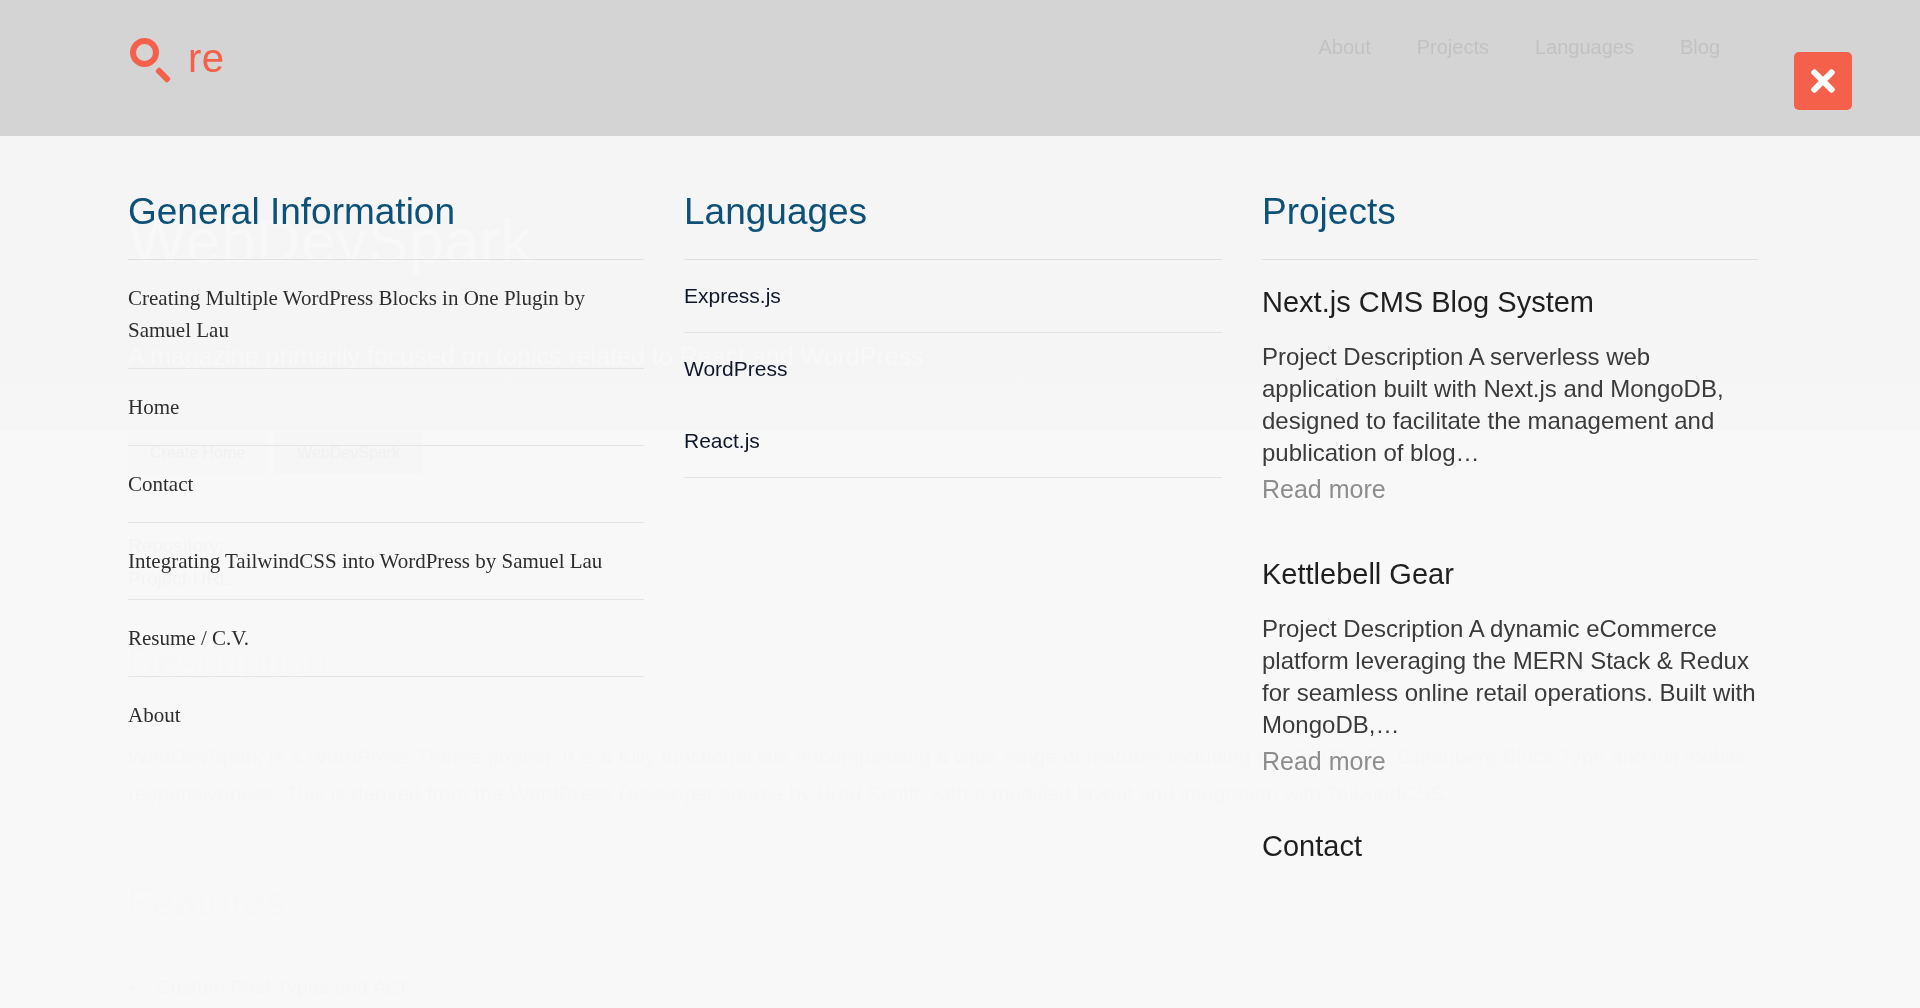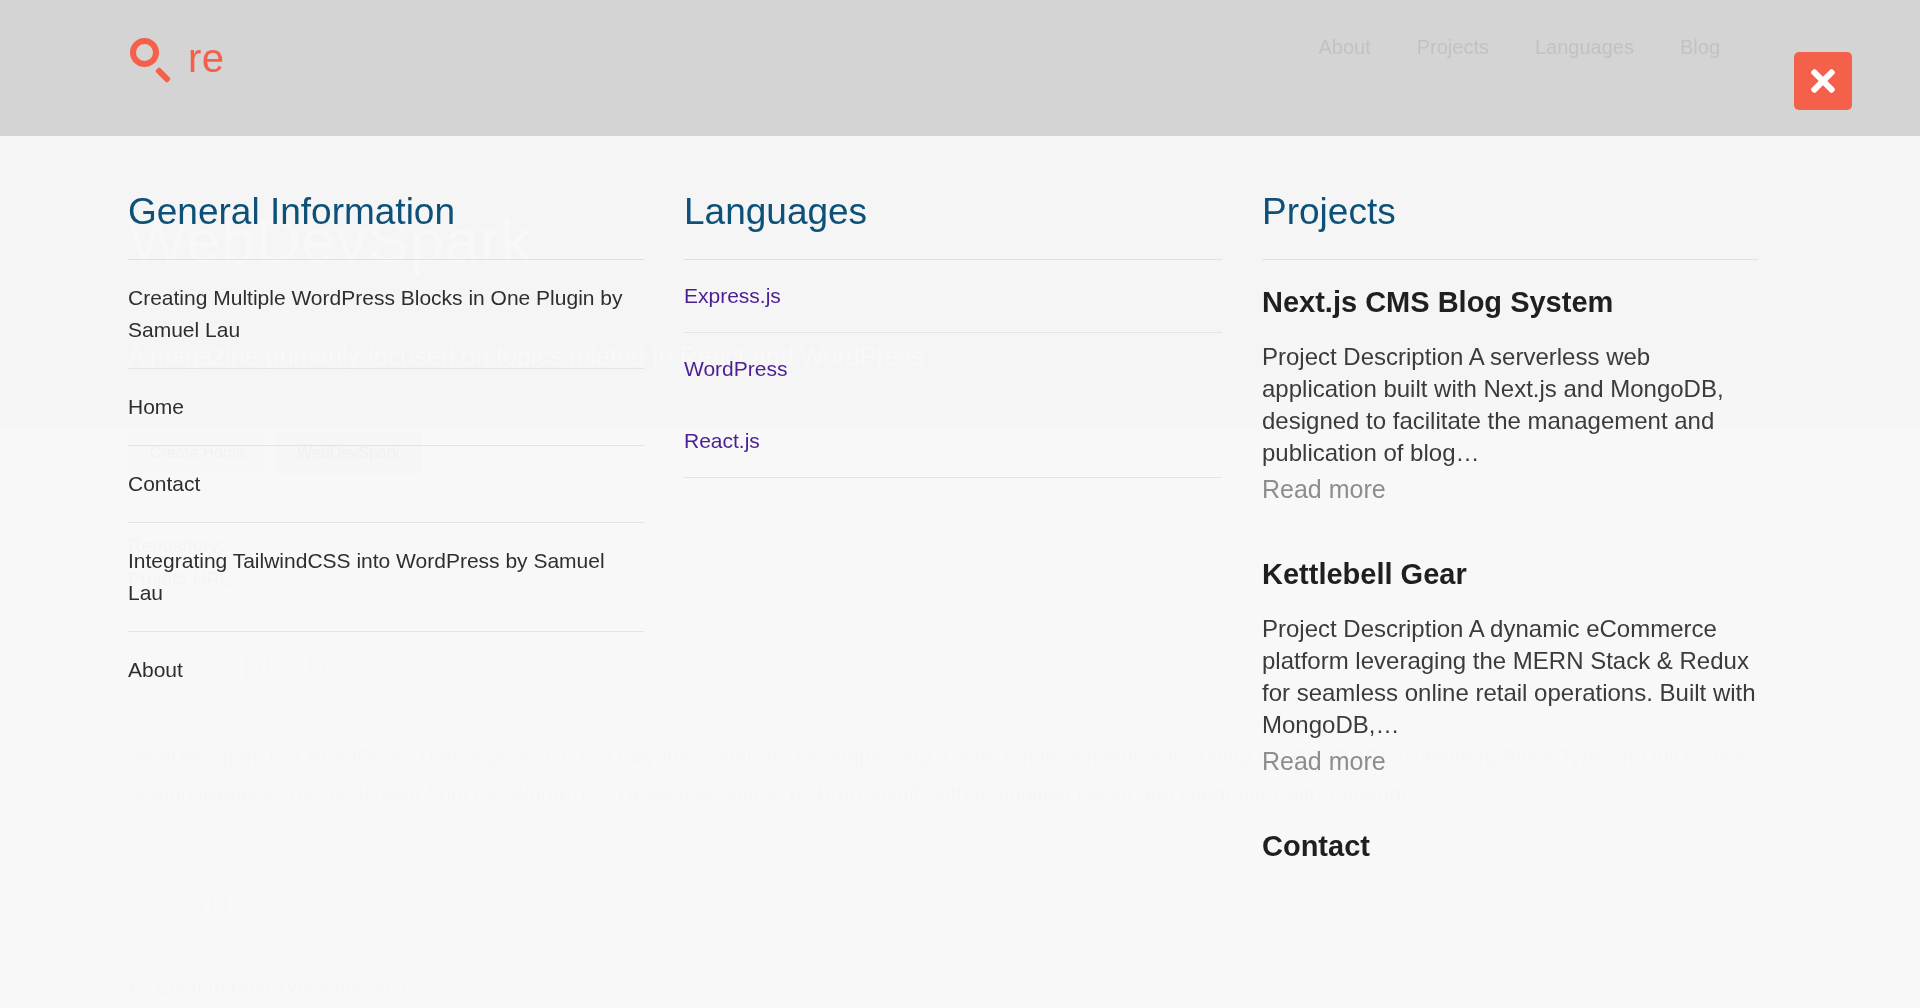--- a/index.html
+++ b/index.html
@@ -263,39 +263,40 @@
   }
 
   .link-item {
     display: block;
     font-size: 21px;
     line-height: 32px;
     color: #2e2e2e;
     text-decoration: none;
     padding: 22px 0 22px 0;
     border-bottom: 1px solid #e4e4e4;
+    font-family: Liberation Serif, serif;
   }
 
   .lang-item {
     display: block;
     font-size: 21px;
-    color: #4c1d95;
+    color: #0f172a;
     text-decoration: none;
     padding: 24px 0 24px 0;
     border-bottom: 1px solid #e4e4e4;
   }
 
   .project {
     padding-top: 26px;
     padding-bottom: 10px;
   }
   .project-title {
     font-size: 29px;
     color: #1f1f1f;
-    font-weight: 700;
+    font-weight: 400;
     margin: 0 0 22px 0;
     line-height: 1.15;
   }
   .project-desc {
     font-size: 24px;
     line-height: 32px;
     color: #3b3b3b;
     margin: 0 0 6px 0;
   }
   .read-more {
@@ -338,20 +339,21 @@
   <div class="overlay">
     <div class="overlay-cols">
 
       <div class="col c1">
         <h2 class="col-title">General Information</h2>
         <hr class="rule">
         <a class="link-item" href="#">Creating Multiple WordPress Blocks in One Plugin by Samuel Lau</a>
         <a class="link-item" href="#">Home</a>
         <a class="link-item" href="#">Contact</a>
         <a class="link-item" href="#">Integrating TailwindCSS into WordPress by Samuel Lau</a>
+        <a class="link-item" href="#">Resume / C.V.</a>
         <a class="link-item" style="border-bottom:none" href="#">About</a>
       </div>
 
       <div class="col c2">
         <h2 class="col-title">Languages</h2>
         <hr class="rule">
         <a class="lang-item" href="#">Express.js</a>
         <a class="lang-item" style="border-bottom:none" href="#">WordPress</a>
         <a class="lang-item" href="#">React.js</a>
       </div>

